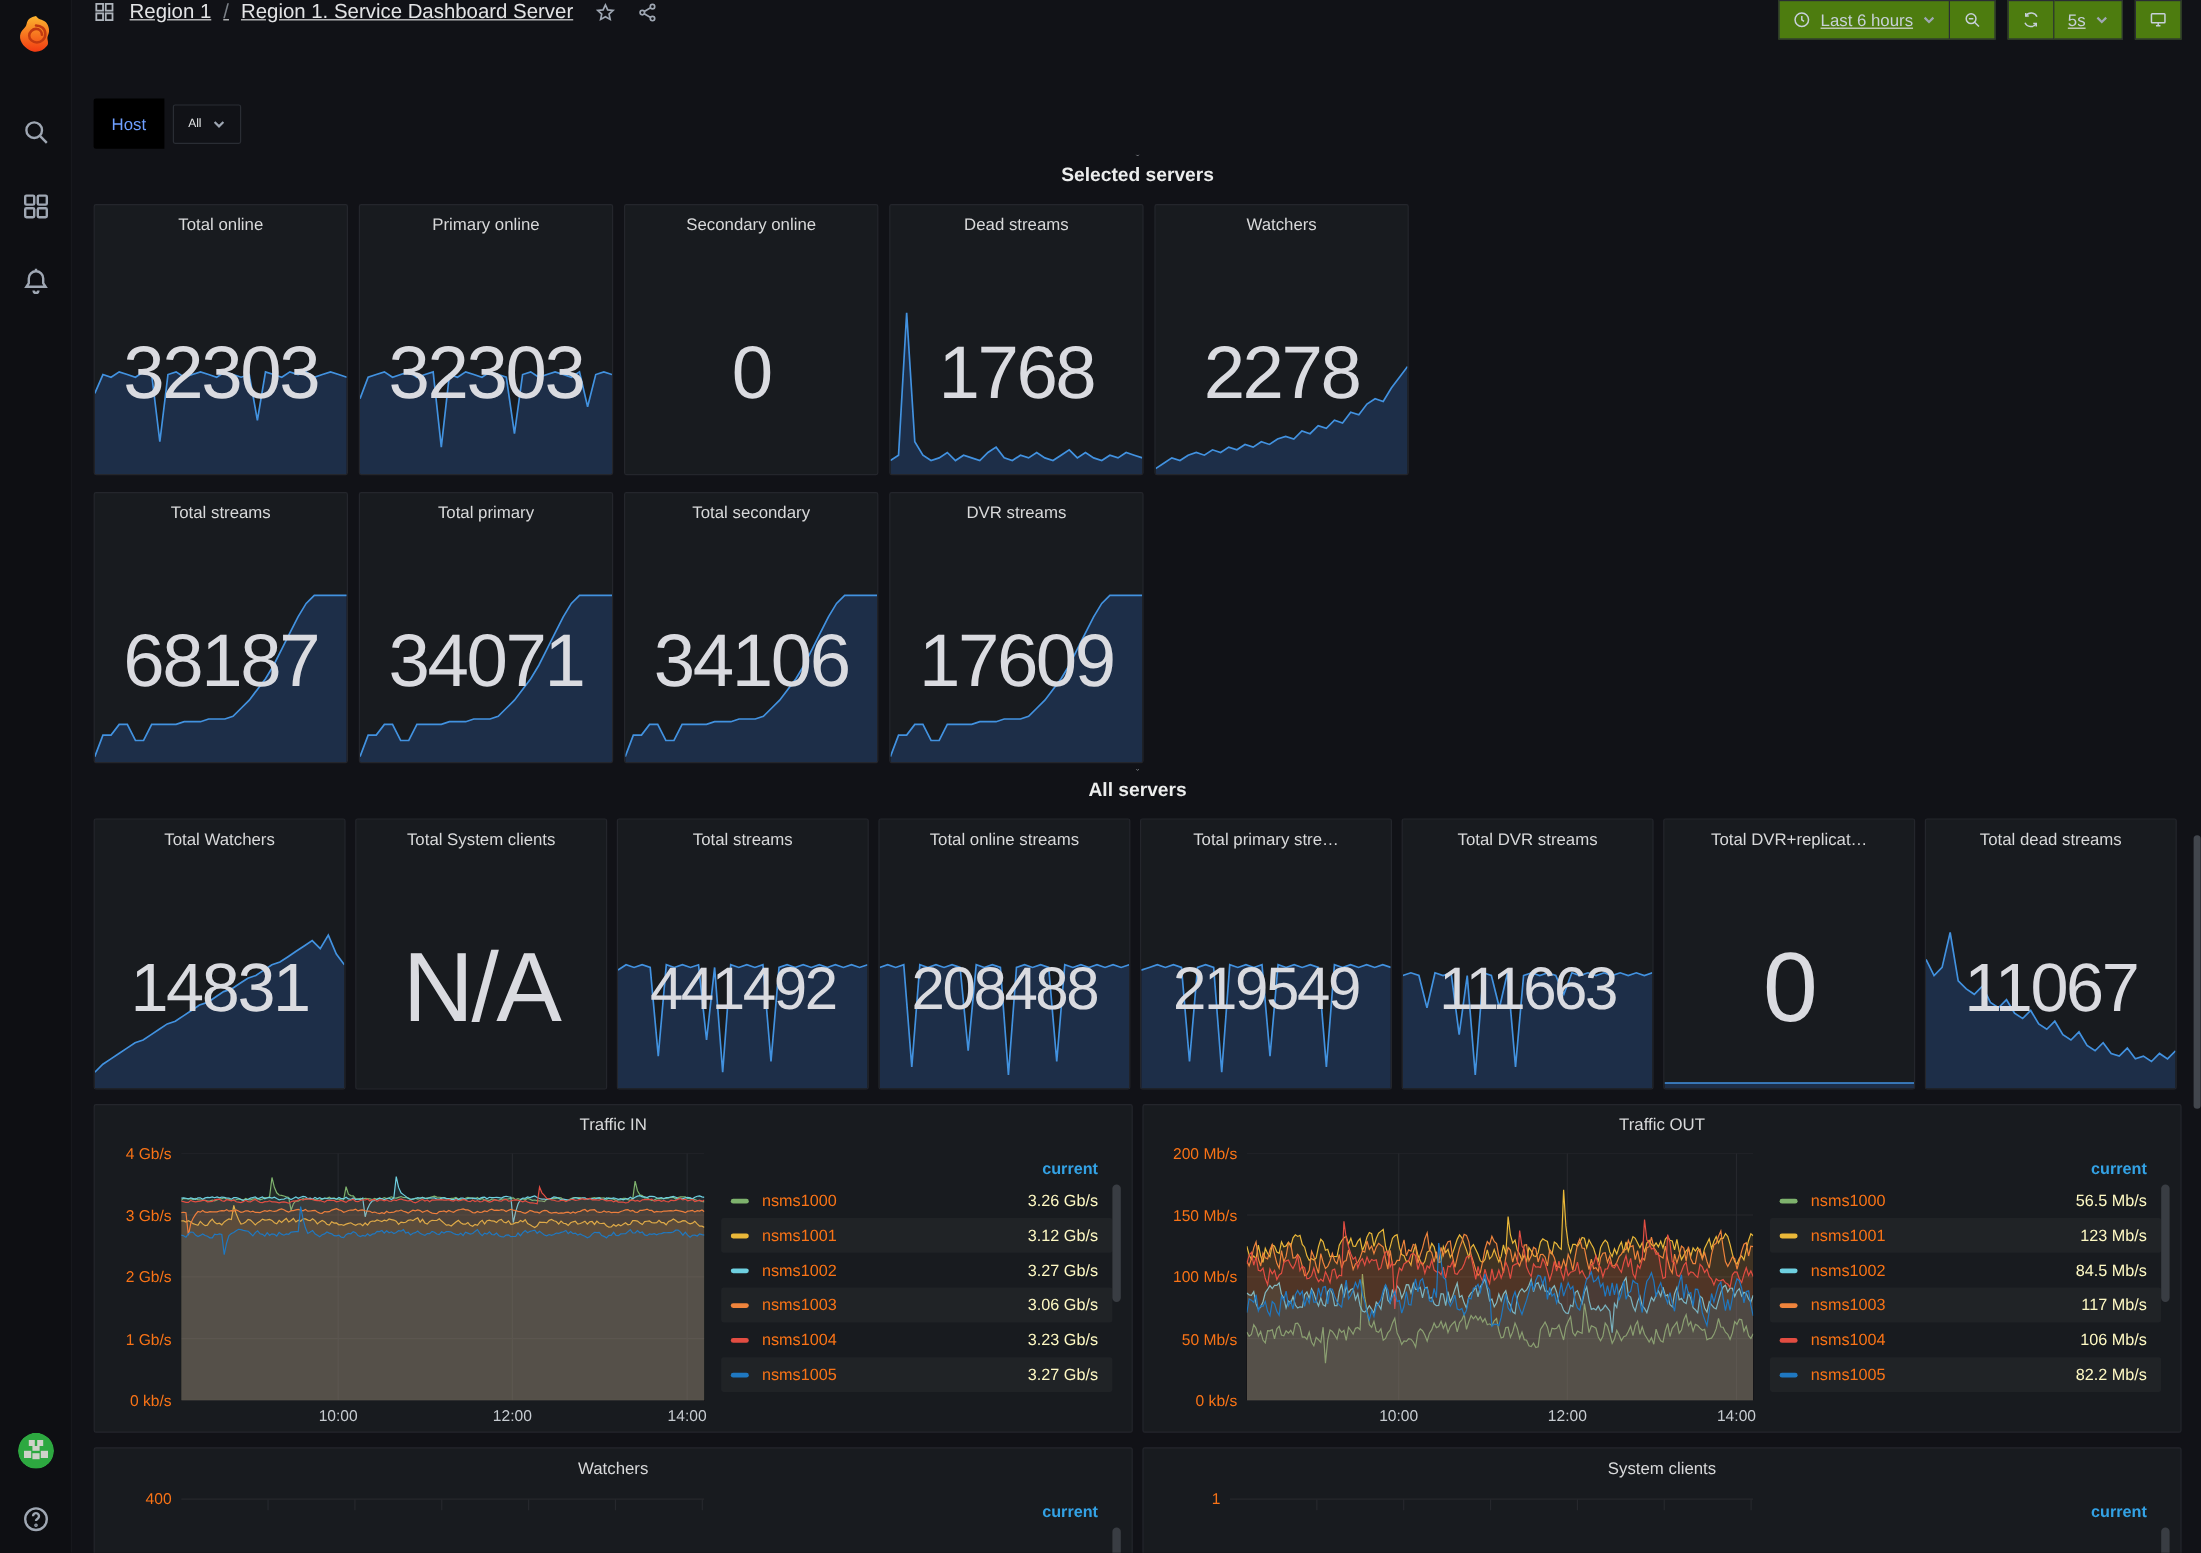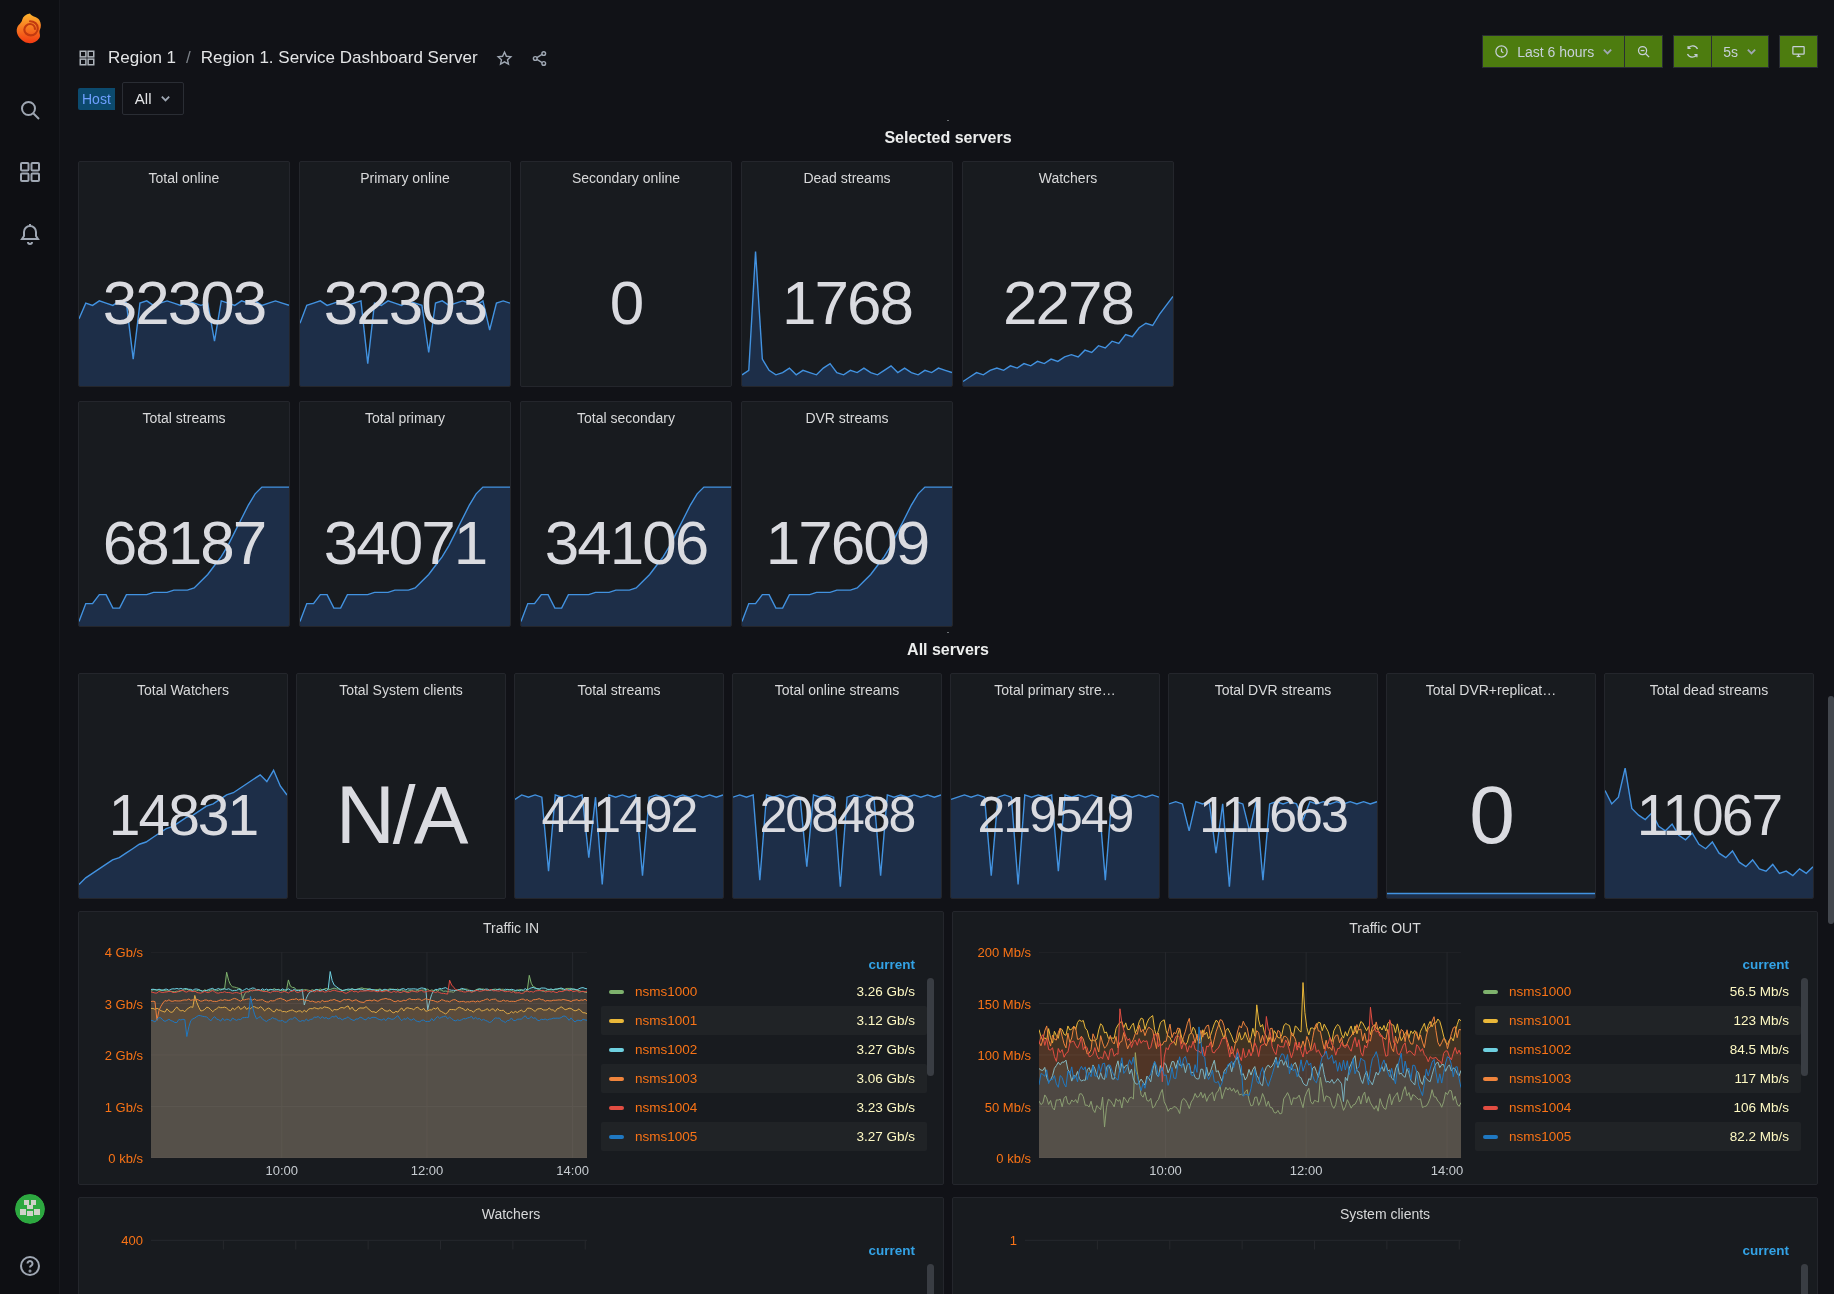--- a/index.html
+++ b/index.html
@@ -19,48 +19,48 @@
   }
   .side-logo { margin-top:12px; width:34px; height:34px; cursor:pointer; }
   .side-icons { margin-top:52px; display:flex; flex-direction:column; gap:38px; align-items:center; }
   .side-icon { color:#9fa7b3; width:24px; height:24px; cursor:pointer; }
   .side-bottom { margin-top:auto; margin-bottom:16px; display:flex; flex-direction:column; gap:30px; align-items:center; }
   .avatar { width:30px; height:30px; border-radius:50%; overflow:hidden; cursor:pointer; }
 
   
   .content { flex:1; padding:0 16px 0 18px; position:relative; }
 
-  .topbar { height:68px; display:flex; align-items:flex-end; justify-content:space-between; }
+  .topbar { height:68px; display:flex; align-items:flex-start; justify-content:space-between;text-decoration:underline; }
   .breadcrumb { display:flex; align-items:center; gap:10px; font-size:17px; font-weight:500; color:#e3e4e6; }
   .breadcrumb .sep { color:#7b8087; font-weight:400; }
   .crumb { cursor:pointer; }
   .bc-icon { color:#aeb4bc; width:18px; height:18px; margin-right:2px; }
   .title-action { color:#9fa7b3; width:17px; height:17px; margin-left:8px; cursor:pointer; }
 
   .controls { display:flex; align-items:center; }
   .btn {
     height:33px; background:#4d7c0f; border:1px solid #2a2d34; color:#c7d0d9;
     display:flex; align-items:center; gap:8px; padding:0 11px; font-size:14px;
     cursor:pointer; font-weight:500; white-space:nowrap;
   }
   .btn svg { width:15px; height:15px; }
   .group { display:flex; }
   .group .btn + .btn { border-left:none; }
   .group { margin-left:10px; }
   .chev { width:11px !important; height:11px !important; color:#9fa7b3; }
 
   .submenu { margin-top:14px; display:flex; align-items:center; }
   .var-label {
-    height:22px; display:flex; align-items:center; padding:0 4px;
-    background:#0c4a6e; color:#6e9fff; font-weight:500; font-size:14px;
+    height:42px; display:flex; align-items:center; padding:0 15px;
+    background:#000000; color:#6e9fff; font-weight:500; font-size:14px;
     border-radius:2px 0 0 2px;
   }
   .var-value {
     height:33px; display:flex; align-items:center; gap:9px; padding:0 12px;
-    border:1px solid #2a2d34; color:#e3e4e6; font-weight:500; font-size:15px;
+    border:1px solid #2a2d34; color:#e3e4e6; font-weight:500; font-size:10px;
     margin-left:7px; border-radius:2px; cursor:pointer;
   }
 
   .section-header { margin-top:4px; height:28px; display:flex; align-items:center; gap:7px; cursor:pointer;flex-direction:column; }
   .section-header svg { width:12px; height:12px; color:#c7ccd1; }
   .section-title { font-size:16px; font-weight:700; color:#eceded; }
 
   .panel-row { display:grid; gap:9px; margin-top:14px; }
   .cols-5 { grid-template-columns:repeat(5,212px); }
   .cols-4 { grid-template-columns:repeat(4,212px); }

